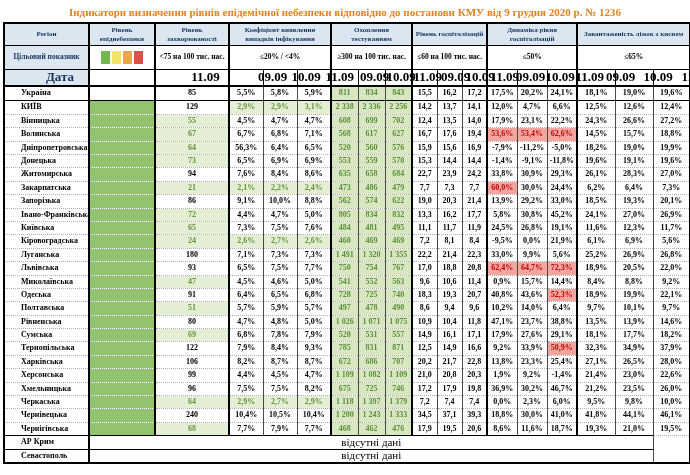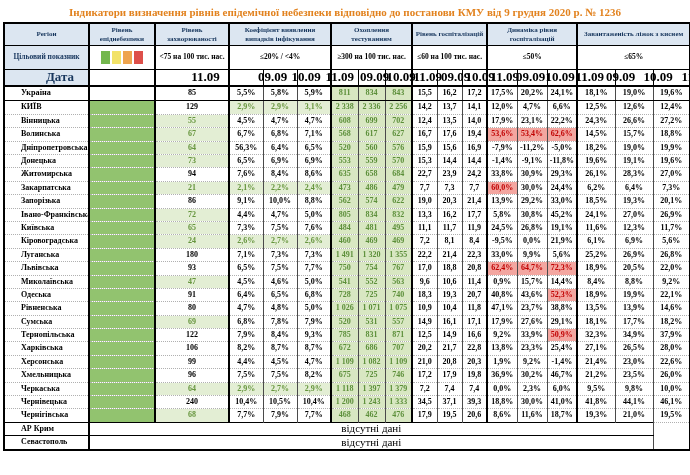--- a/index.html
+++ b/index.html
@@ -441,20 +441,40 @@
           <td>19,3</td>
           <td>20,7</td>
           <td class="gl">40,8%</td>
           <td>43,6%</td>
           <td class=" r1">52,3%</td>
           <td class="gl">18,9%</td>
           <td>19,9%</td>
           <td>22,1%</td>
         </tr>
         <tr>
+          <td class="region">Полтавська</td>
+          <td class="gl lvl"></td>
+          <td class="gl g1">51</td>
+          <td class="gl">5,7%</td>
+          <td>5,9%</td>
+          <td>5,7%</td>
+          <td class="gl g2">497</td>
+          <td class="g2">478</td>
+          <td class="g2">490</td>
+          <td class="gl">8,6</td>
+          <td>9,4</td>
+          <td>9,6</td>
+          <td class="gl">10,2%</td>
+          <td>14,0%</td>
+          <td>6,4%</td>
+          <td class="gl">9,7%</td>
+          <td>10,1%</td>
+          <td>9,7%</td>
+        </tr>
+        <tr>
           <td class="region">Рівненська</td>
           <td class="gl lvl"></td>
           <td class="gl">80</td>
           <td class="gl">4,7%</td>
           <td>4,8%</td>
           <td>5,0%</td>
           <td class="gl g2">1 026</td>
           <td class="g2">1 071</td>
           <td class="g2">1 075</td>
           <td class="gl">10,9</td>

